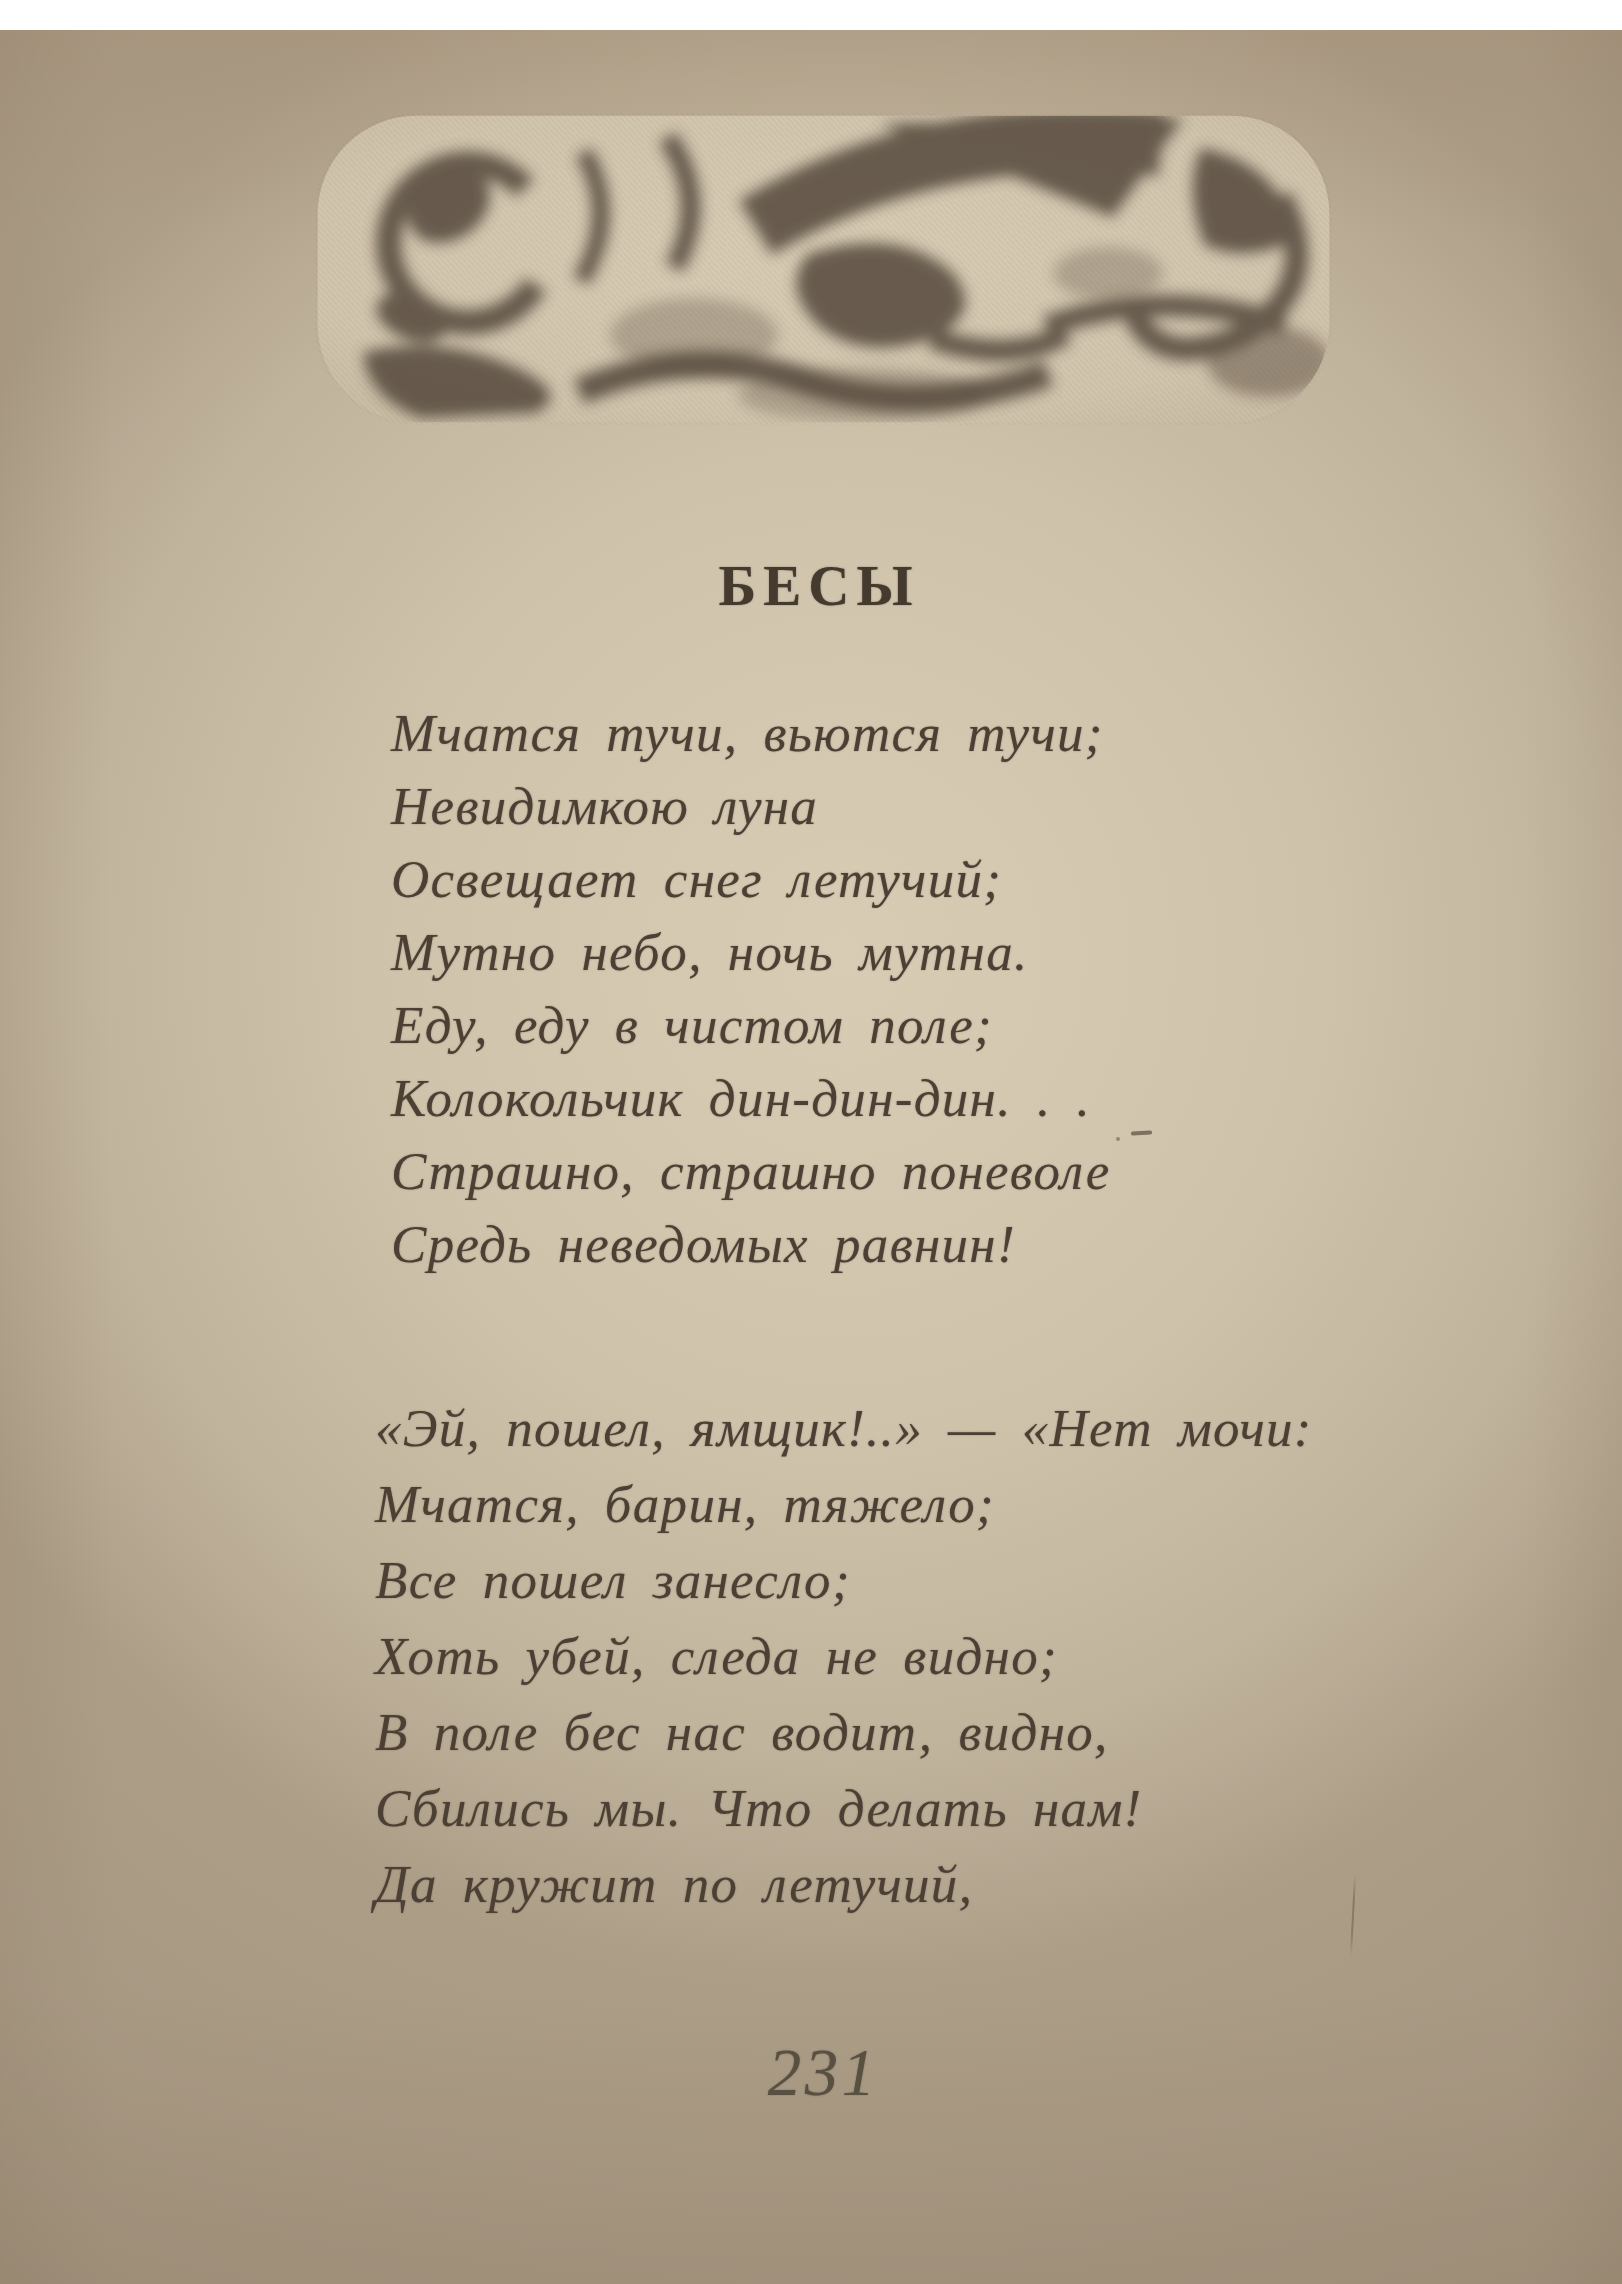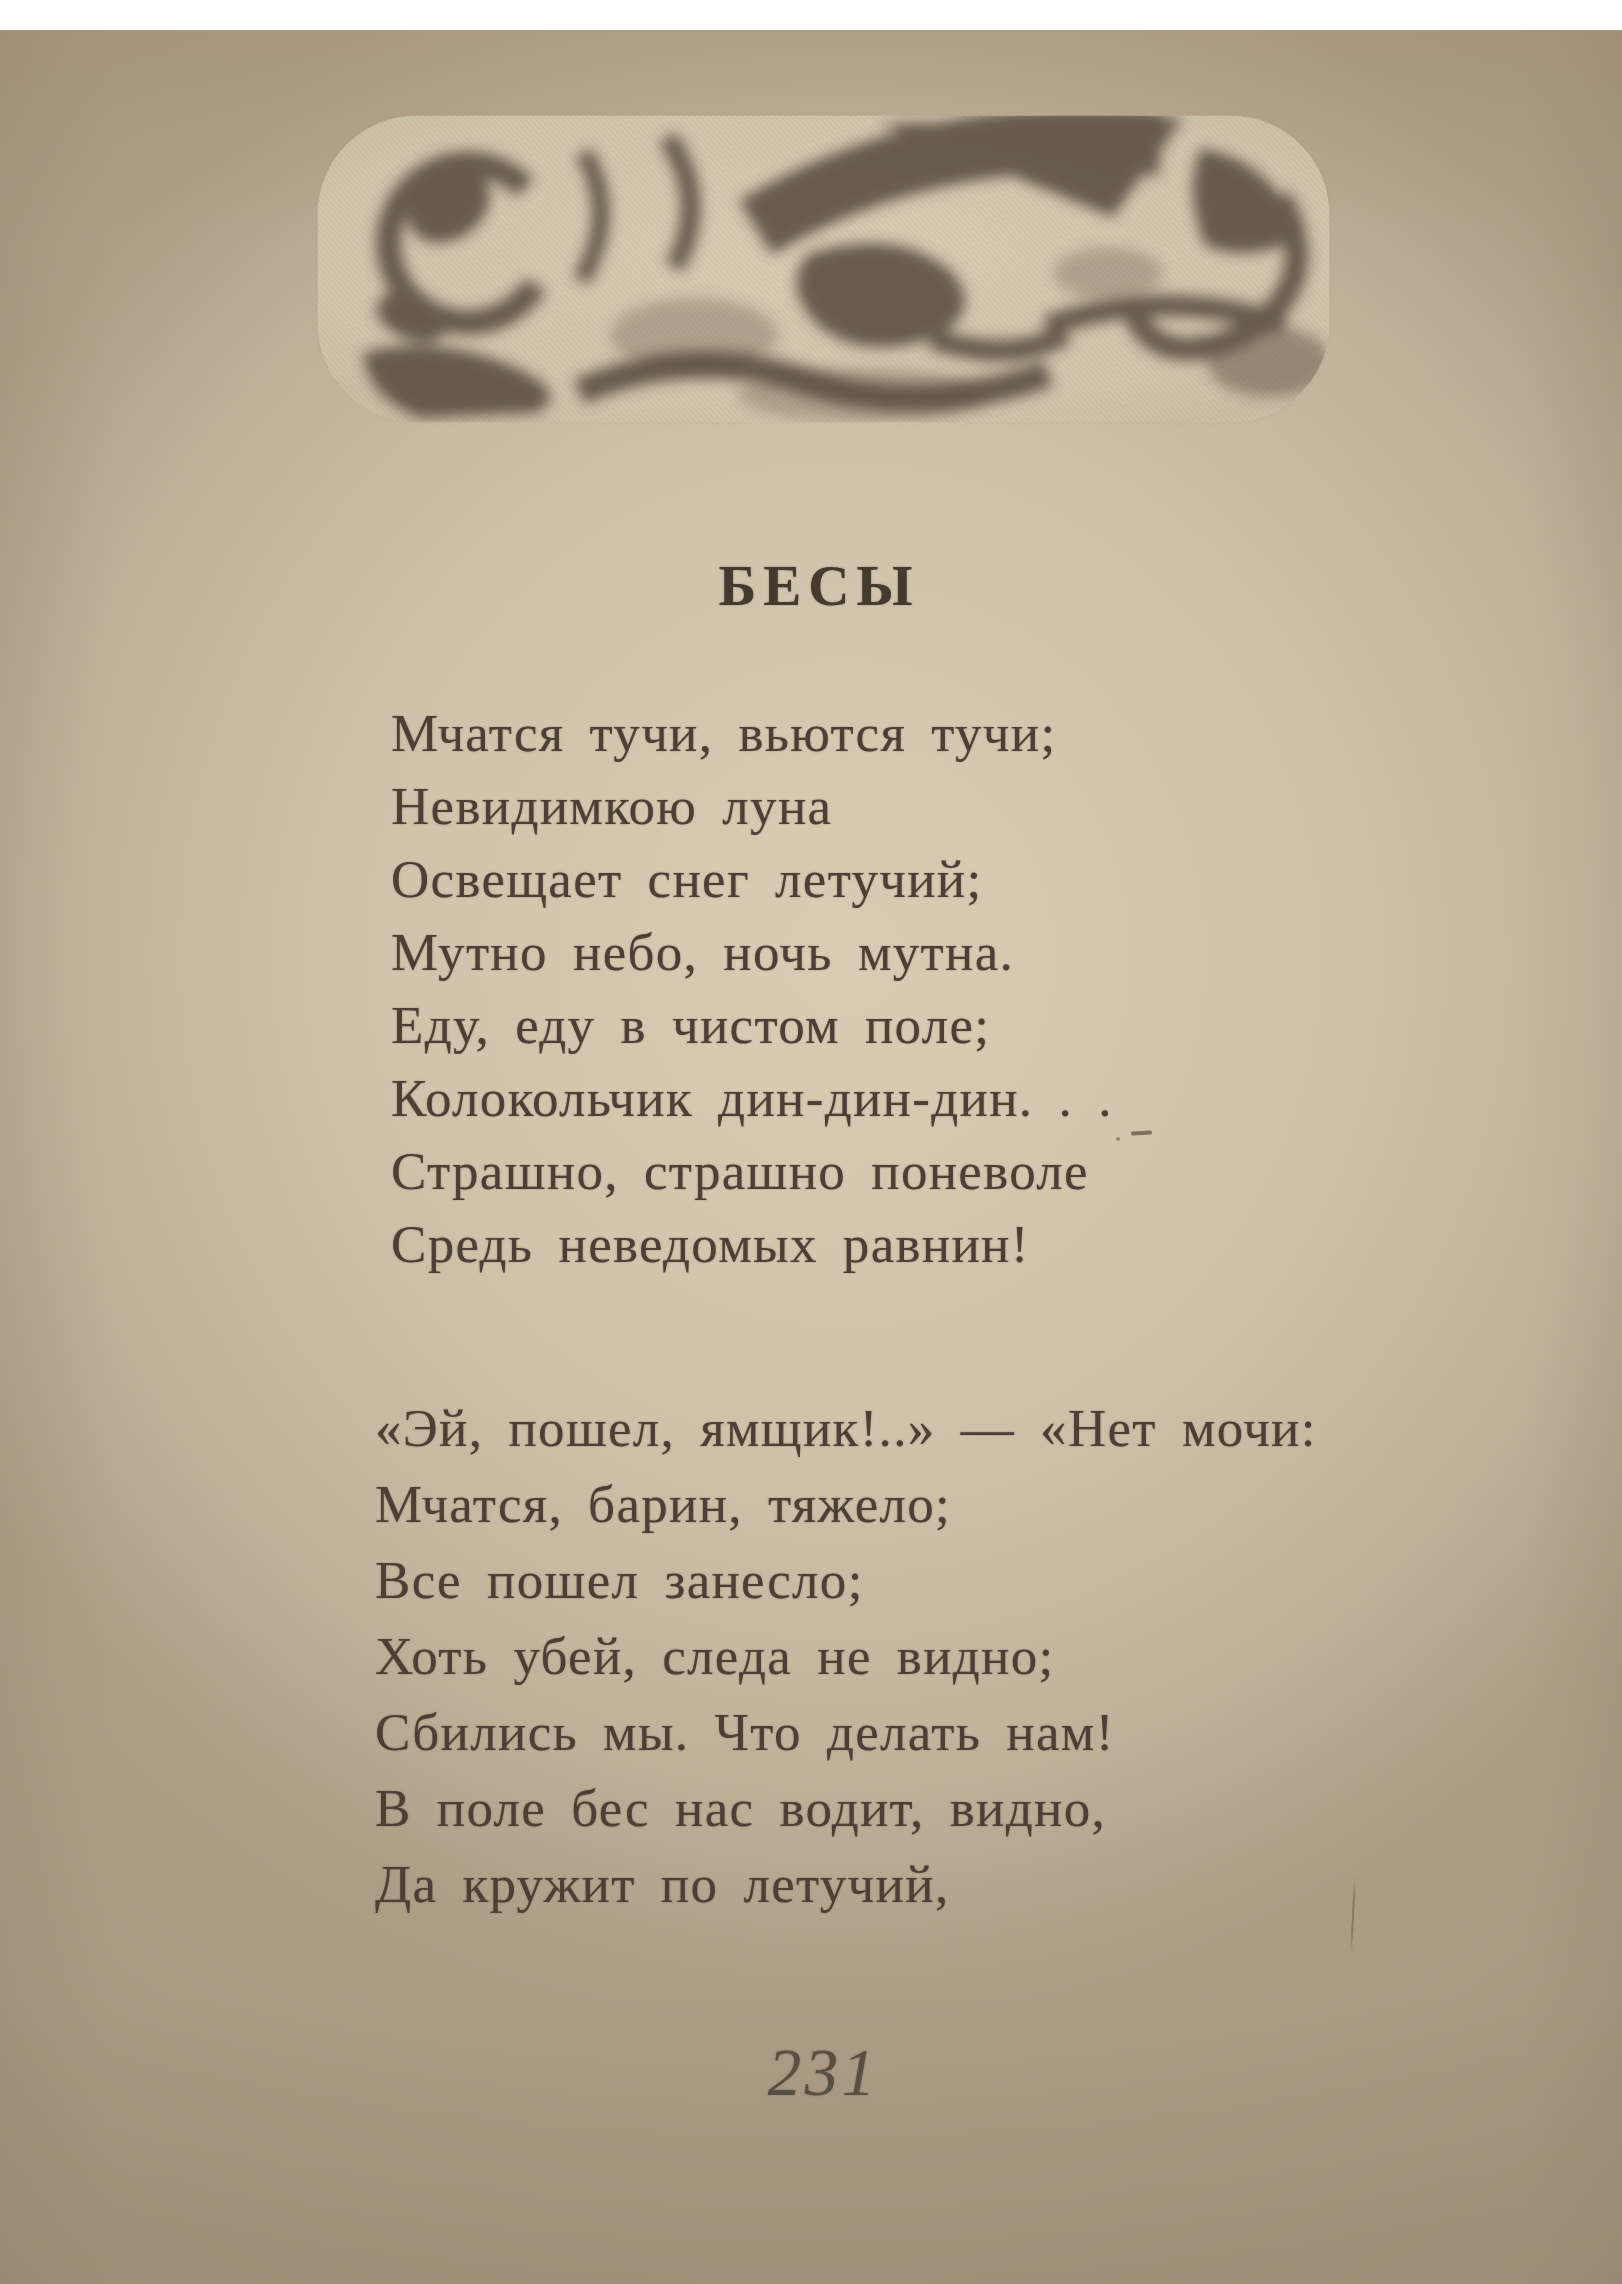--- a/index.html
+++ b/index.html
@@ -31,21 +31,21 @@
     position:absolute;top:525px;left:0;width:1622px;
     text-align:center;font-size:57px;line-height:62px;font-weight:bold;
     letter-spacing:7px;color:#453a2e;transform:translateX(8px);
     text-shadow:0 0 1.8px rgba(69,58,46,0.5);
   }
   .poem{
     position:absolute;left:391px;top:0;color:#4c4034;
     font-size:53px;letter-spacing:1.3px;word-spacing:10.6px;
     text-shadow:0 0 1.8px rgba(76,64,52,0.45);
   }
-  .stanza{position:absolute;left:0;white-space:nowrap;}
+  .stanza{position:absolute;left:0;white-space:nowrap;font-style:italic;}
   .stanza-1{top:667px;line-height:73px;}
   .stanza-2{top:1360px;line-height:76px;text-indent:-16px;}
   .page-number{
     position:absolute;top:2007px;left:0;width:1622px;text-align:center;
     font-style:italic;font-size:67px;line-height:70px;color:#585040;
     letter-spacing:3.5px;transform:translateX(12.3px);
     text-shadow:0 0 1.8px rgba(88,80,64,0.5);
   }
   .stray-mark{
     position:absolute;left:1131px;top:1101px;width:21px;height:3.5px;
@@ -120,22 +120,22 @@
       <div class="poem-line">Еду, еду в чистом поле;</div>
       <div class="poem-line">Колокольчик дин-дин-дин. . .</div>
       <div class="poem-line">Страшно, страшно поневоле</div>
       <div class="poem-line">Средь неведомых равнин!</div>
     </div>
     <div class="stanza stanza-2">
       <div class="poem-line">«Эй, пошел, ямщик!..» — «Нет мочи:</div>
       <div class="poem-line">Мчатся, барин, тяжело;</div>
       <div class="poem-line">Все пошел занесло;</div>
       <div class="poem-line">Хоть убей, следа не видно;</div>
+      <div class="poem-line">В поле бес нас водит, видно,</div>
       <div class="poem-line">Сбились мы. Что делать нам!</div>
-      <div class="poem-line">В поле бес нас водит, видно,</div>
       <div class="poem-line">Да кружит по летучий,</div>
     </div>
   </div>
 
   <div class="stray-mark"></div>
   <div class="stray-dot"></div>
   <div class="paper-fiber"></div>
 
   <div class="page-number">231</div>
 

